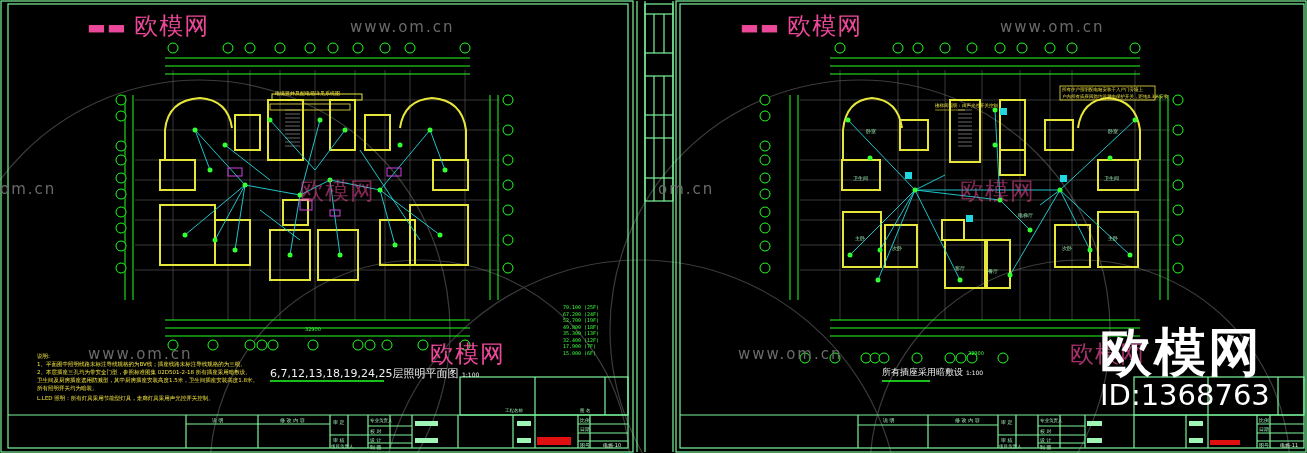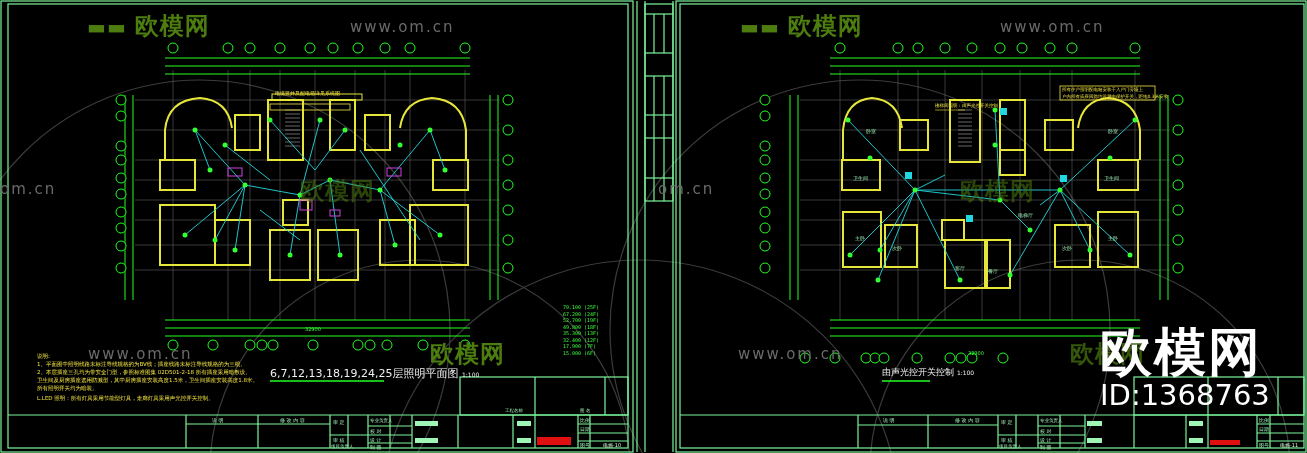--- a/index.html
+++ b/index.html
@@ -1,19 +1,19 @@
 <!DOCTYPE html>
 <html><head>
 <meta charset="utf-8">
 <style>
   html,body{margin:0;padding:0;background:#000;}
   body{width:1307px;height:453px;overflow:hidden;position:relative;font-family:"DejaVu Sans",sans-serif;}
   #canvas{position:absolute;left:0;top:0;width:1307px;height:453px;}
   .wm-text{position:absolute;color:#6e6e6e;font-family:"DejaVu Sans",sans-serif;pointer-events:none;}
-  .wm-brand{font-size:24px;font-weight:bold;letter-spacing:1px;color:#4d7c0f;}
+  .wm-brand{font-size:24px;font-weight:normal;letter-spacing:1px;color:#ec4899;}
   .wm-url{font-size:15px;letter-spacing:2px;color:#6a6a6a;}
   .big-brand{position:absolute;color:#ffffff;font-family:"DejaVu Sans",sans-serif;font-size:52px;font-weight:bold;left:1100px;top:318px;letter-spacing:2px;}
   .big-id{position:absolute;color:#ffffff;font-family:"DejaVu Sans",sans-serif;font-size:29px;left:1100px;top:378px;}
   .caption{position:absolute;color:#f0f0f0;font-family:"DejaVu Sans",sans-serif;font-size:11px;white-space:nowrap;}
   .caption small{font-size:6px;}
   .note{position:absolute;color:#f5e642;font-family:"DejaVu Sans",sans-serif;font-size:5.5px;line-height:8px;white-space:nowrap;}
   .elev{position:absolute;color:#3cff3c;font-family:"DejaVu Sans Mono",monospace;font-size:5px;line-height:6.5px;white-space:nowrap;}
   .tb{position:absolute;color:#9ef0b8;font-family:"DejaVu Sans",sans-serif;font-size:5px;white-space:nowrap;}
   .dwg-no{position:absolute;color:#d8ffd8;font-family:"DejaVu Sans",sans-serif;font-size:5px;}
   .red-stamp{position:absolute;background:#e01010;}
@@ -443,21 +443,21 @@
 <div class="tb" style="left:580px;top:417px;">比例</div>
 <div class="tb" style="left:580px;top:426px;">日期</div>
 <div class="tb" style="left:580px;top:442px;">图号</div>
 <div class="dwg-no" style="left:603px;top:442px;">电施-10</div>
 <div class="mint-box" style="left:415px;top:421px;width:23px;height:5px;"></div>
 <div class="mint-box" style="left:415px;top:438px;width:23px;height:5px;"></div>
 <div class="mint-box" style="left:517px;top:421px;width:14px;height:5px;"></div>
 <div class="mint-box" style="left:517px;top:438px;width:14px;height:5px;"></div>
 <div class="red-stamp" style="left:537px;top:437px;width:34px;height:8px;"></div>
 
-<div class="caption" style="left:882px;top:366px;font-size:9px;"><span>由声光控开关控制</span> <small>1:100</small></div>
+<div class="caption" style="left:882px;top:366px;font-size:9px;"><span>所有插座采用暗敷设</span> <small>1:100</small></div>
 <div class="tb" style="left:935px;top:103px;color:#f5e642;font-size:4.5px;">楼梯间照明：由声光控开关控制</div>
 <div class="tb" style="left:1062px;top:87px;color:#f5e642;font-size:4.5px;">所有住户照明配电箱安装于入户门旁墙上</div>
 <div class="tb" style="left:1062px;top:94px;color:#f5e642;font-size:4.5px;">户内所有插座回路均设漏电保护开关，距地0.3米安装</div>
 <div class="tb" style="left:968px;top:350px;color:#3cff3c;">32900</div>
 
 <div class="tb" style="left:866px;top:128px;">卧室</div>
 <div class="tb" style="left:1108px;top:128px;">卧室</div>
 <div class="tb" style="left:853px;top:175px;">卫生间</div>
 <div class="tb" style="left:1104px;top:175px;">卫生间</div>
 <div class="tb" style="left:855px;top:235px;">主卧</div>

